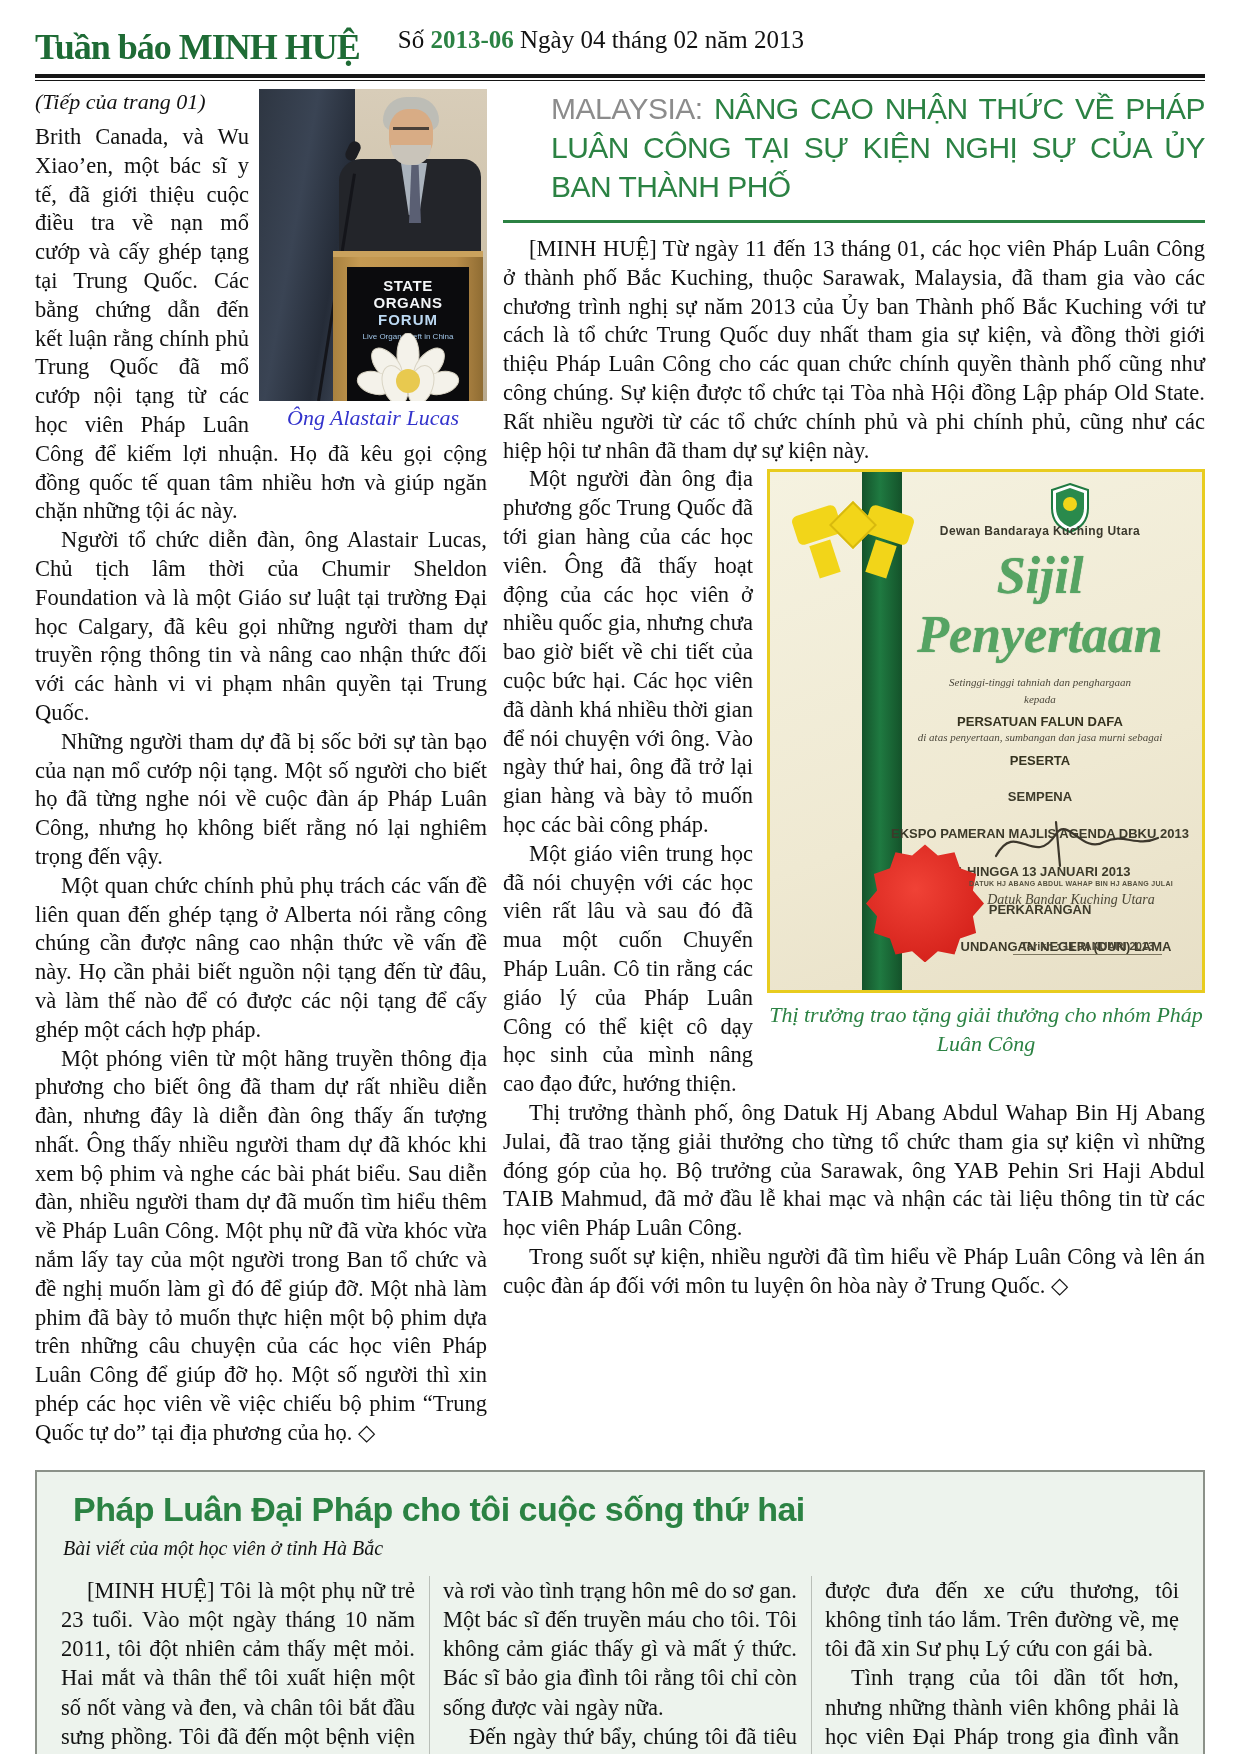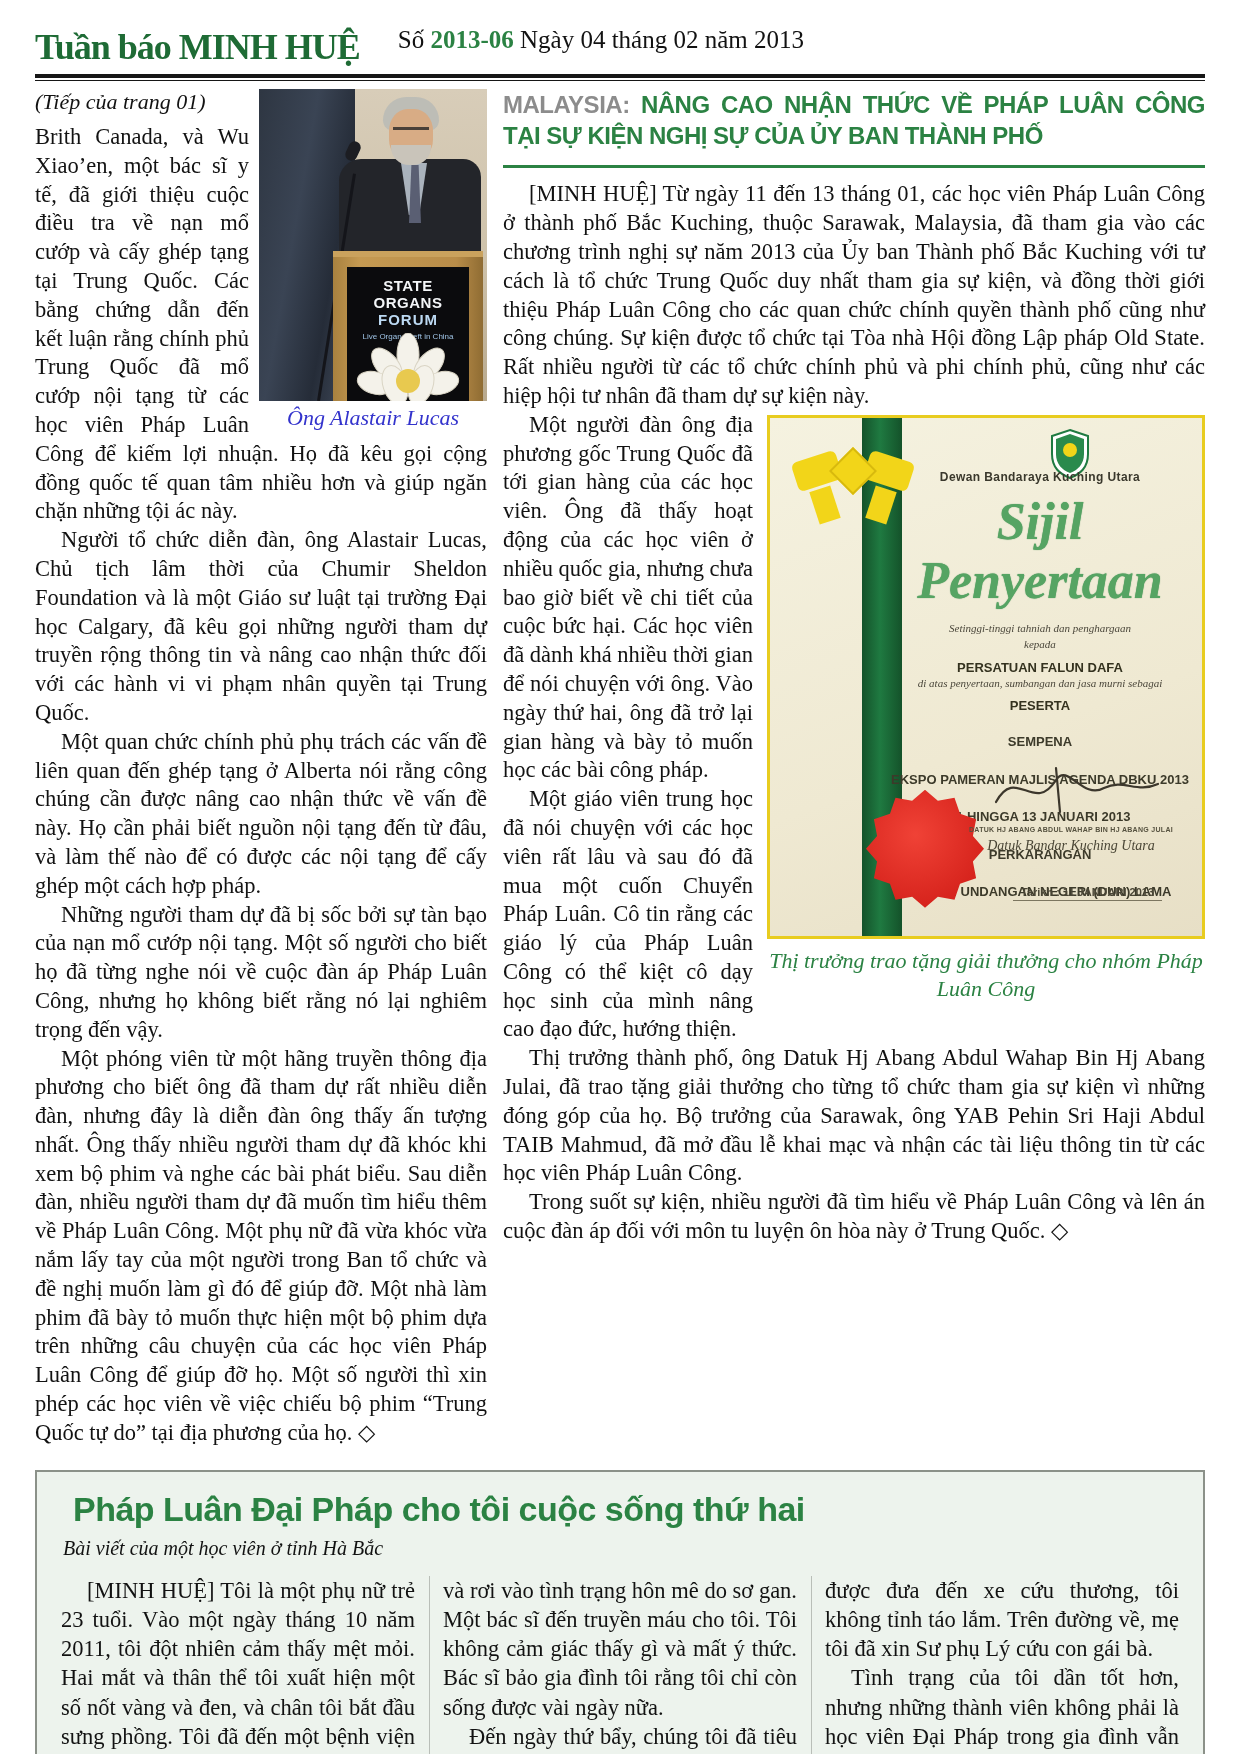--- a/index.html
+++ b/index.html
@@ -51,22 +51,22 @@
       background:linear-gradient(90deg,#a8813f,#c59a52 18%,#b98d49 82%,#8f6c33); border-top:6px solid #caa25d; }
   .poster { position:absolute; left:14px; top:10px; width:122px; height:134px; background:#0b0b0d; text-align:center;
       font-family:"Liberation Sans", sans-serif; color:#f4f6f8; padding-top:10px; }
   .poster .l1 { font-size:15px; font-weight:bold; letter-spacing:0.5px; }
   .poster .l2 { font-size:15px; font-weight:bold; color:#bcd9f2; letter-spacing:1px; }
   .poster .sub { font-size:8px; color:#9fc3e4; margin-top:4px; }
   .flower { position:absolute; left:8px; bottom:-6px; }
   .photo-caption { text-align:center; font-style:italic; font-size:22px; color:#3333cc; margin-top:4px; }
 
   
-  .headline { font-family:"Liberation Sans", sans-serif; font-weight:bold; font-size:24px;
-      line-height:1.3; letter-spacing:-0.5px; text-align:justify; }
+  .headline { font-family:"Liberation Sans", sans-serif; font-weight:normal; font-size:30px;
+      line-height:1.3; letter-spacing:-0.5px; text-align:justify;margin-left:48px; }
   .headline .prefix { color:#8c8c8c; }
   .headline .green { color:#2b8243; }
   .green-rule { height:3px; background:#2b8243; margin:14px 0 12px 0; }
 
   
   .cert-fig { float:right; width:438px; margin:4px 0 4px 14px; }
   .cert { position:relative; width:438px; height:524px; background:linear-gradient(160deg,#f5f2e0 0%,#efe9d2 60%,#e7dfc6 100%);
       border:3px solid #e8cc1f; overflow:hidden; }
   .cert-band { position:absolute; left:92px; top:0; width:40px; height:100%; background:linear-gradient(90deg,#14522a,#1f7a41 45%,#14522a); }
   .bow { position:absolute; left:18px; top:14px; width:130px; height:86px; }
@@ -151,22 +151,22 @@
             </svg>
           </div>
         </div>
       </div>
       <figcaption class="photo-caption">Ông Alastair Lucas</figcaption>
     </figure>
 
     <div class="continued-note">(Tiếp của trang 01)</div>
     <p class="body-text">Brith Canada, và Wu Xiao’en, một bác sĩ y tế, đã giới thiệu cuộc điều tra về nạn mổ cướp và cấy ghép tạng tại Trung Quốc. Các bằng chứng dẫn đến kết luận rằng chính phủ Trung Quốc đã mổ cướp nội tạng từ các học viên Pháp Luân Công để kiếm lợi nhuận. Họ đã kêu gọi cộng đồng quốc tế quan tâm nhiều hơn và giúp ngăn chặn những tội ác này.</p>
     <p class="body-text indent">Người tổ chức diễn đàn, ông Alastair Lucas, Chủ tịch lâm thời của Chumir Sheldon Foundation và là một Giáo sư luật tại trường Đại học Calgary, đã kêu gọi những người tham dự truyền rộng thông tin và nâng cao nhận thức đối với các hành vi vi phạm nhân quyền tại Trung Quốc.</p>
+    <p class="body-text indent">Những người tham dự đã bị sốc bởi sự tàn bạo của nạn mổ cướp nội tạng. Một số người cho biết họ đã từng nghe nói về cuộc đàn áp Pháp Luân Công, nhưng họ không biết rằng nó lại nghiêm trọng đến vậy.</p>
     <p class="body-text indent">Một quan chức chính phủ phụ trách các vấn đề liên quan đến ghép tạng ở Alberta nói rằng công chúng cần được nâng cao nhận thức về vấn đề này. Họ cần phải biết nguồn nội tạng đến từ đâu, và làm thế nào để có được các nội tạng để cấy ghép một cách hợp pháp.</p>
-    <p class="body-text indent">Những người tham dự đã bị sốc bởi sự tàn bạo của nạn mổ cướp nội tạng. Một số người cho biết họ đã từng nghe nói về cuộc đàn áp Pháp Luân Công, nhưng họ không biết rằng nó lại nghiêm trọng đến vậy.</p>
     <p class="body-text indent">Một phóng viên từ một hãng truyền thông địa phương cho biết ông đã tham dự rất nhiều diễn đàn, nhưng đây là diễn đàn ông thấy ấn tượng nhất. Ông thấy nhiều người tham dự đã khóc khi xem bộ phim và nghe các bài phát biểu. Sau diễn đàn, nhiều người tham dự đã muốn tìm hiểu thêm về Pháp Luân Công. Một phụ nữ đã vừa khóc vừa nắm lấy tay của một người trong Ban tổ chức và đề nghị muốn làm gì đó để giúp đỡ. Một nhà làm phim đã bày tỏ muốn thực hiện một bộ phim dựa trên những câu chuyện của các học viên Pháp Luân Công để giúp đỡ họ. Một số người thì xin phép các học viên về việc chiếu bộ phim “Trung Quốc tự do” tại địa phương của họ. ◇</p>
   </div>
 
   <div class="col-right">
     <div class="headline">
       <span class="prefix">MALAYSIA: </span><span class="green">NÂNG CAO NHẬN THỨC VỀ PHÁP LUÂN CÔNG TẠI SỰ KIỆN NGHỊ SỰ CỦA ỦY BAN THÀNH PHỐ</span>
     </div>
     <div class="green-rule"></div>
 
     <p class="body-text indent">[MINH HUỆ] Từ ngày 11 đến 13 tháng 01, các học viên Pháp Luân Công ở thành phố Bắc Kuching, thuộc Sarawak, Malaysia, đã tham gia vào các chương trình nghị sự năm 2013 của Ủy ban Thành phố Bắc Kuching với tư cách là tổ chức Trung Quốc duy nhất tham gia sự kiện, và đồng thời giới thiệu Pháp Luân Công cho các quan chức chính quyền thành phố cũng như công chúng. Sự kiện được tổ chức tại Tòa nhà Hội đồng Lập pháp Old State. Rất nhiều người từ các tổ chức chính phủ và phi chính phủ, cũng như các hiệp hội tư nhân đã tham dự sự kiện này.</p>

